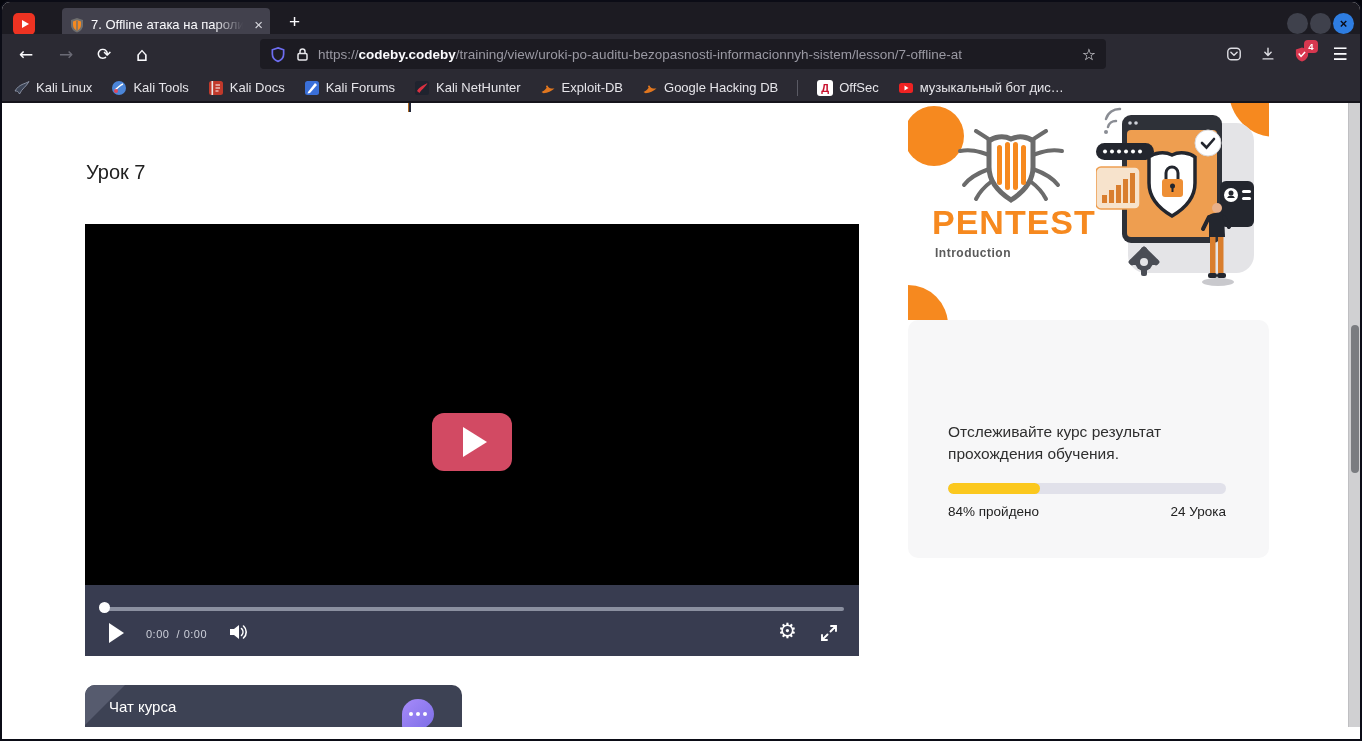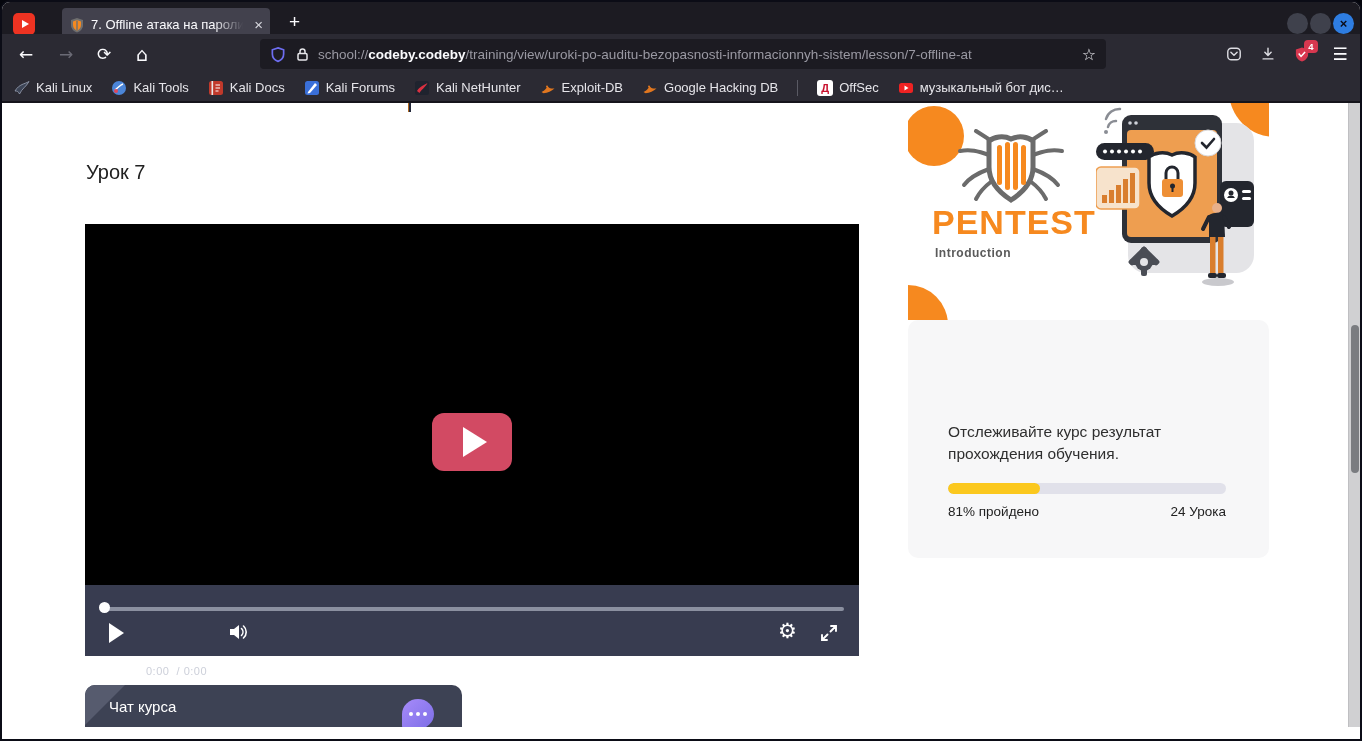--- a/index.html
+++ b/index.html
@@ -50,21 +50,21 @@
   .lesson-title { position:absolute; left:84px; top:58px; font-size:20px; font-weight:500; color:#212121; }
 
   .player { position:absolute; left:83px; top:121px; width:774px; height:432px; }
   .video { position:relative; width:774px; height:361px; background:#000; }
   .bigplay { position:absolute; left:347px; top:189px; width:80px; height:58px; border-radius:12px; background:#d24a63; display:flex; align-items:center; justify-content:center; }
   .bigplay-tri { width:0; height:0; border-left:24px solid #fff; border-top:15px solid transparent; border-bottom:15px solid transparent; margin-left:6px; }
   .controls { position:relative; width:774px; height:71px; background:#383c50; }
   .track { position:absolute; left:19px; top:22px; width:740px; height:4px; border-radius:2px; background:#8b90a0; }
   .knob { position:absolute; left:14px; top:17px; width:11px; height:11px; border-radius:50%; background:#fff; }
   .ctl-play { position:absolute; left:24px; top:38px; width:0; height:0; border-left:15px solid #fff; border-top:10px solid transparent; border-bottom:10px solid transparent; }
-  .ctl-time { position:absolute; left:61px; top:43px; font-size:11px; color:#cdd0da; letter-spacing:0.5px;margin-top:37px; }
+  .ctl-time { position:absolute; left:61px; top:43px; font-size:11px; color:#cdd0da; letter-spacing:0.5px; }
   .ctl-vol { position:absolute; left:143px; top:37px; }
   .ctl-gear { position:absolute; left:693px; top:34px; color:#fff; font-size:21px; font-family:"DejaVu Sans",sans-serif; }
   .ctl-fs { position:absolute; left:734px; top:38px; }
 
   .chat-card { position:absolute; left:83px; top:582px; width:377px; height:42px; background:#3d4254; border-radius:10px 10px 0 0; overflow:hidden; }
   .chat-corner { position:absolute; left:0; top:0; width:40px; height:40px; background:#565b6e; clip-path:polygon(0 0,100% 0,0 100%); }
   .chat-title { position:absolute; left:24px; top:13px; color:#fff; font-size:15px; }
   .chat-bubble { position:absolute; right:28px; top:14px; width:32px; height:30px; border-radius:50% 50% 50% 12%; background:linear-gradient(135deg,#a78bfa,#7c6ee6); display:flex; align-items:center; justify-content:center; gap:3px; }
   .chat-bubble i { width:4px; height:4px; border-radius:50%; background:#fff; }
 
@@ -130,21 +130,21 @@
         <svg width="17" height="17" viewBox="0 0 17 17">
             <path d="M8.5 1.5 L14.5 3.5 V8 C14.5 12 11.8 14.6 8.5 15.8 C5.2 14.6 2.5 12 2.5 8 V3.5 Z" fill="none" stroke="#6d6df0" stroke-width="1.8"></path>
           </svg>
       </span>
       <span class="ic16">
         <svg width="15" height="15" viewBox="0 0 15 15">
             <rect x="3" y="6.5" width="9" height="6.5" rx="1.2" fill="none" stroke="#e6e6ea" stroke-width="1.5"></rect>
             <path d="M5 6.5 V4.5 a2.5 2.5 0 0 1 5 0 V6.5" fill="none" stroke="#e6e6ea" stroke-width="1.5"></path>
           </svg>
       </span>
-      <span class="url-text"><span>school://</span><b>codeby.codeby</b><span>/training/view/uroki-po-auditu-bezopasnosti-informacionnyh-sistem/lesson/7-offline-at</span></span>
+      <span class="url-text"><span>https://</span><b>codeby.codeby</b><span>/training/view/uroki-po-auditu-bezopasnosti-informacionnyh-sistem/lesson/7-offline-at</span></span>
       <span class="star">☆</span>
     </div>
 
     <div class="tool-right">
       <span class="ic16">
         <svg width="18" height="18" viewBox="0 0 18 18">
             <rect x="2" y="2.5" width="14" height="13" rx="4" fill="none" stroke="#dcdce2" stroke-width="1.6"></rect>
             <polyline points="5.5,7 9,10.5 12.5,7" fill="none" stroke="#dcdce2" stroke-width="1.6" stroke-linecap="round" stroke-linejoin="round"></polyline>
           </svg>
       </span>
@@ -381,21 +381,21 @@
         </svg>
       </div>
     </div>
 
     <div class="course-card">
       <div class="cc-desc">Отслеживайте курс результат прохождения обучения.</div>
       <div class="cc-bar">
         <div class="cc-fill" style="width: 33%;"></div>
       </div>
       <div class="cc-row">
-        <span>81% пройдено</span>
+        <span>84% пройдено</span>
         <span>24 Урока</span>
       </div>
     </div>
 
     <div class="scrollbar">
       <div class="thumb"></div>
     </div>
   </div>
 
 </div>

